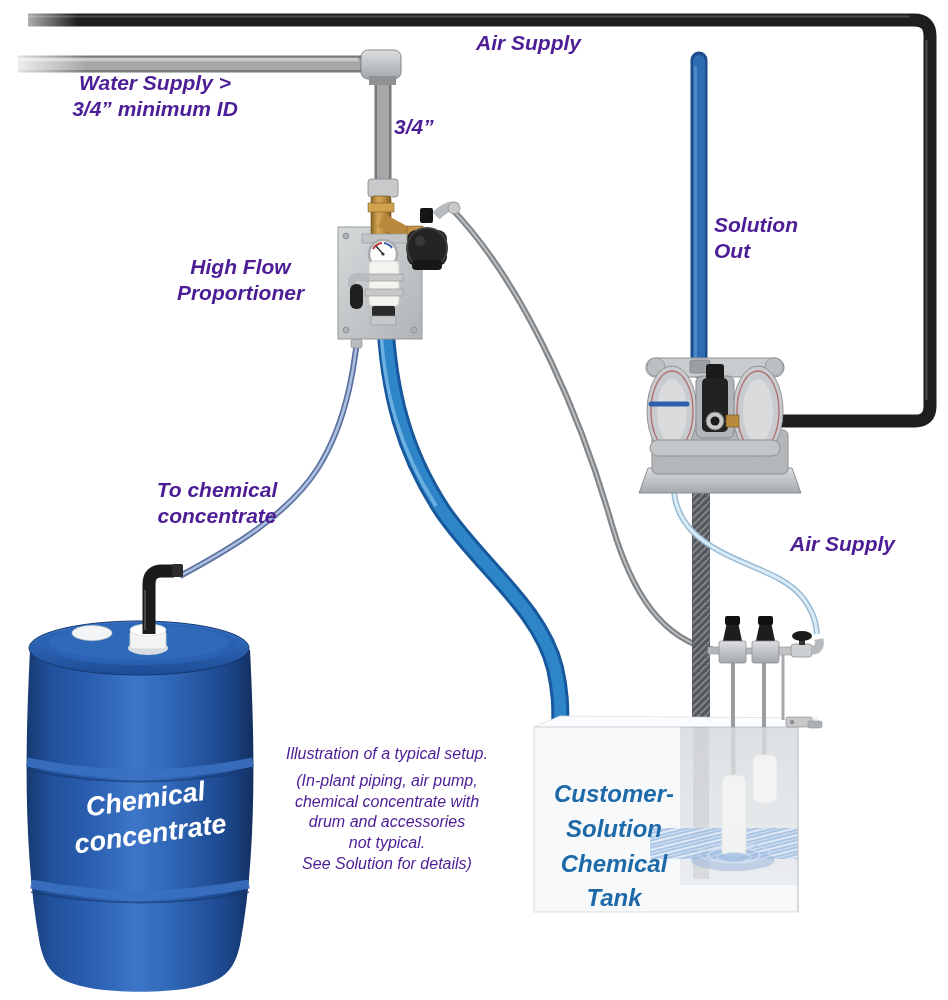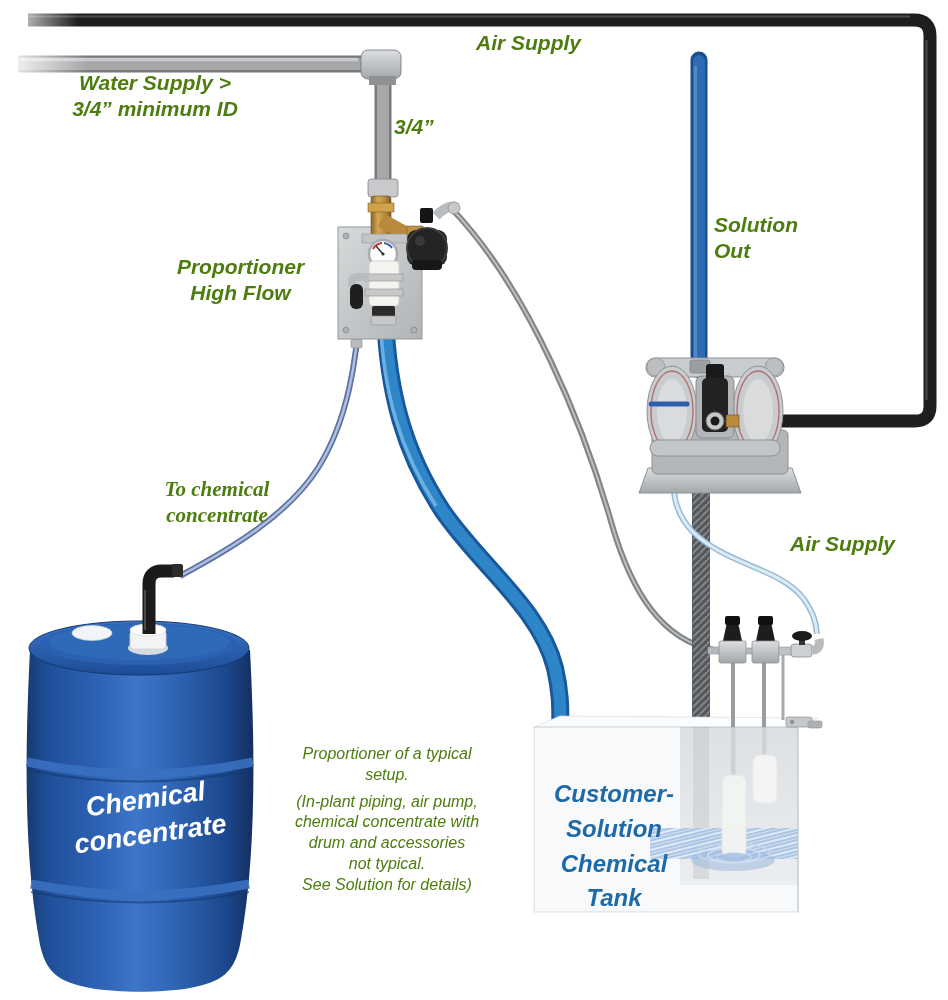--- a/index.html
+++ b/index.html
@@ -1,19 +1,19 @@
 <!DOCTYPE html>
 <html><head>
 <meta charset="utf-8">
 <style>
   html,body{margin:0;padding:0;background:#ffffff;}
   #stage{position:relative;width:948px;height:1000px;background:#ffffff;overflow:hidden;
          font-family:"Liberation Sans",sans-serif;}
   #art{position:absolute;left:0;top:0;}
-  .lbl{position:absolute;font-style:italic;font-weight:bold;color:#4d7c0f;
+  .lbl{position:absolute;font-style:italic;font-weight:bold;color:#4c1d95;
        font-size:21px;line-height:1.22;white-space:nowrap;}
   .lbl span{display:block;}
   .center{text-align:center;}
   .note{font-weight:normal;font-size:16px;line-height:1.3;white-space:normal;}
   .note .gap{margin-bottom:6px;}
   .drumlbl{font-size:27px;color:#ffffff;transform:rotate(-8deg);line-height:1.3;}
   .tanklbl{font-size:24px;line-height:1.45;}
 </style>
 </head>
 <body>
@@ -260,40 +260,40 @@
 
 <div class="lbl" style="left:476px;top:30px;">
   <span>Air Supply</span>
 </div>
 
 <div class="lbl" style="left:394px;top:114px;">
   <span>3/4”</span>
 </div>
 
 <div class="lbl center" style="left:148px;top:254px;width:185px;">
+  <span>High Flow</span>
   <span>Proportioner</span>
-  <span>High Flow</span>
 </div>
 
 <div class="lbl" style="left:714px;top:212px;">
   <span>Solution</span>
   <span>Out</span>
 </div>
 
-<div class="lbl center" style="left:142px;top:477px;width:150px;font-family:Liberation Serif, serif;">
+<div class="lbl center" style="left:142px;top:477px;width:150px;">
   <span>To chemical</span>
   <span>concentrate</span>
 </div>
 
 <div class="lbl" style="left:790px;top:531px;">
   <span>Air Supply</span>
 </div>
 
 <div class="lbl note center" style="left:281px;top:744px;width:212px;">
-  <span class="gap">Proportioner of a typical setup.</span>
+  <span class="gap">Illustration of a typical setup.</span>
   <span>(In-plant piping, air pump,</span>
   <span>chemical concentrate with</span>
   <span>drum and accessories</span>
   <span>not typical.</span>
   <span>See Solution for details)</span>
 </div>
 
 <div class="lbl drumlbl center" style="left: 48px; top: 782px; width: 200px; color: rgb(255, 255, 255);">
   <span>Chemical</span>
   <span>concentrate</span>

